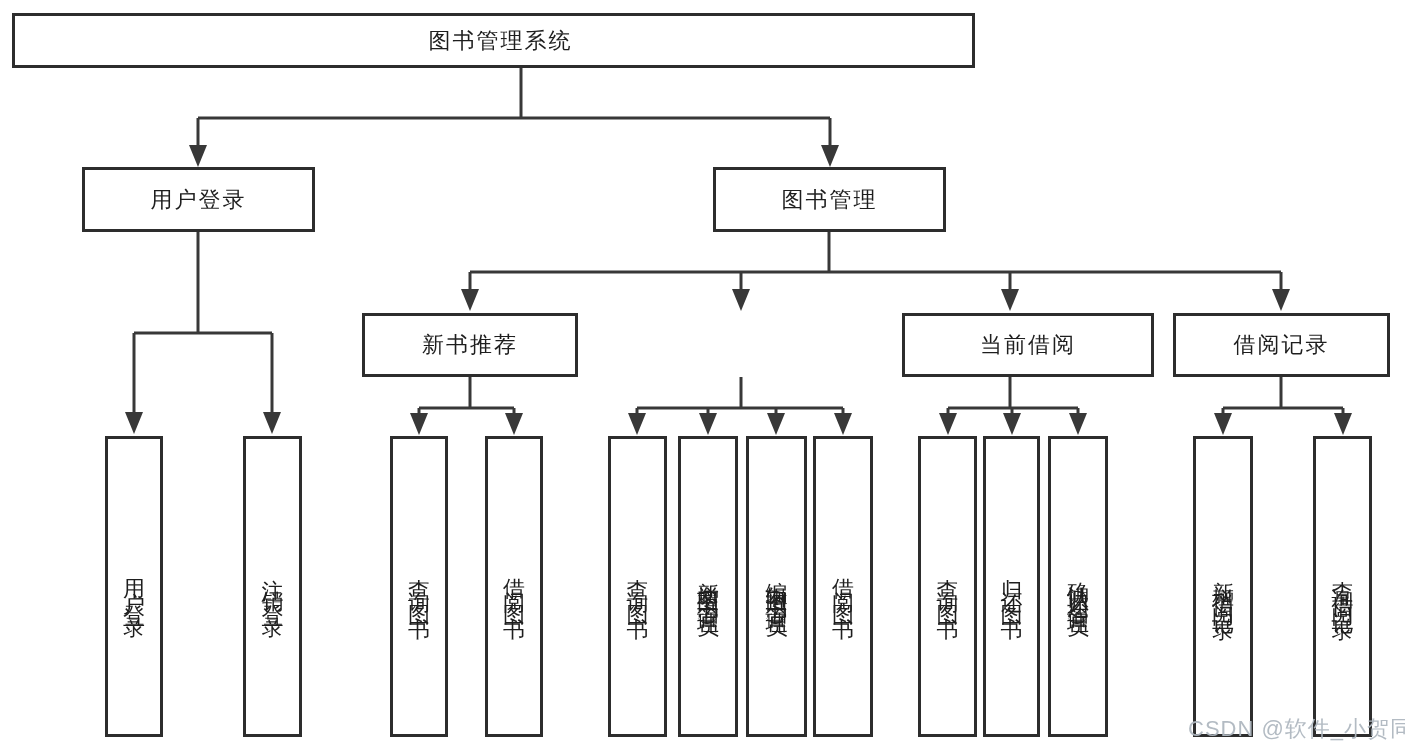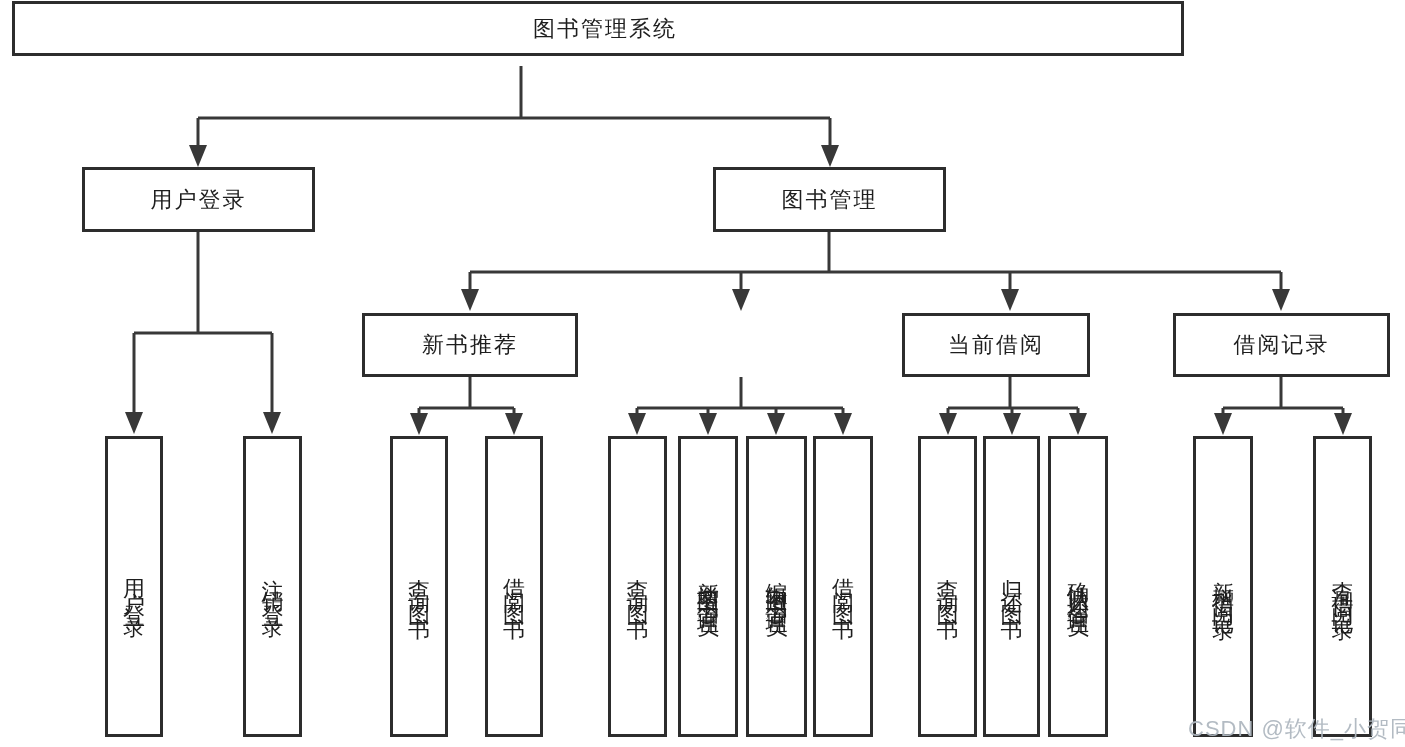--- a/index.html
+++ b/index.html
@@ -121,35 +121,35 @@
       <polygon points="767,413 785,413 776,435"></polygon>
       <polygon points="834,413 852,413 843,435"></polygon>
       <polygon points="939,413 957,413 948,435"></polygon>
       <polygon points="1003,413 1021,413 1012,435"></polygon>
       <polygon points="1069,413 1087,413 1078,435"></polygon>
       <polygon points="1214,413 1232,413 1223,435"></polygon>
       <polygon points="1334,413 1352,413 1343,435"></polygon>
     </g>
   </svg>
 
-  <div class="node" style="left:12px; top:1px; width:1172px; height:55px;padding-left:14px;">
+  <div class="node" style="left:12px; top:13px; width:963px; height:55px;padding-left:14px;">
     <span class="hlabel">图书管理系统</span>
   </div>
 
   <div class="node" style="left:82px; top:167px; width:233px; height:65px;">
     <span class="hlabel">用户登录</span>
   </div>
   <div class="node" style="left:362px; top:313px; width:216px; height:64px;">
     <span class="hlabel">新书推荐</span>
   </div>
 
   <div class="node" style="left:713px; top:167px; width:233px; height:65px;">
     <span class="hlabel">图书管理</span>
   </div>
-  <div class="node" style="left:902px; top:313px; width:188px; height:64px;">
+  <div class="node" style="left:902px; top:313px; width:252px; height:64px;">
     <span class="hlabel">当前借阅</span>
   </div>
   <div class="node" style="left:1173px; top:313px; width:217px; height:64px;">
     <span class="hlabel">借阅记录</span>
   </div>
 
   <div class="node vnode" style="left:105px; width:58px;">
     <span class="vlabel ls4">用户登录</span>
   </div>
   <div class="node vnode" style="left:243px; width:59px;">

